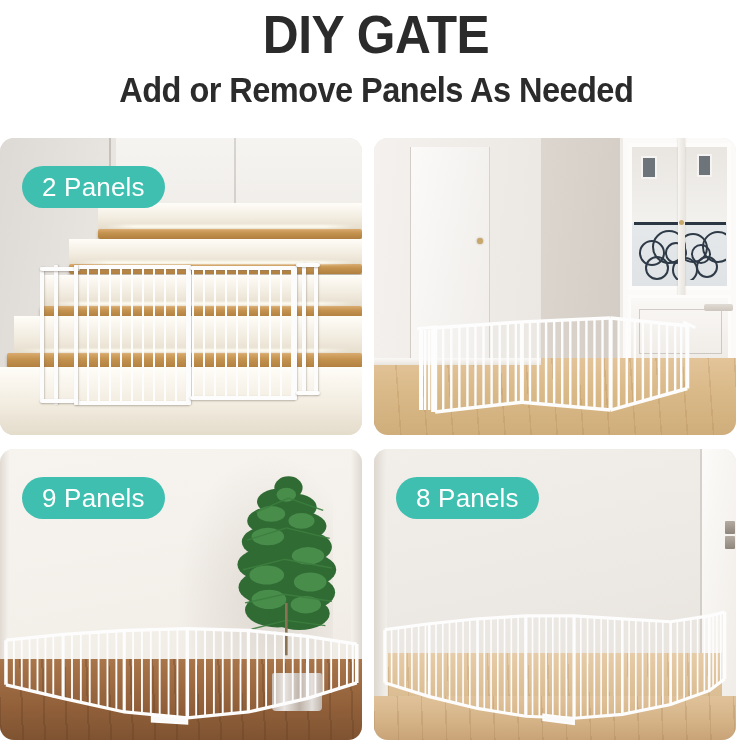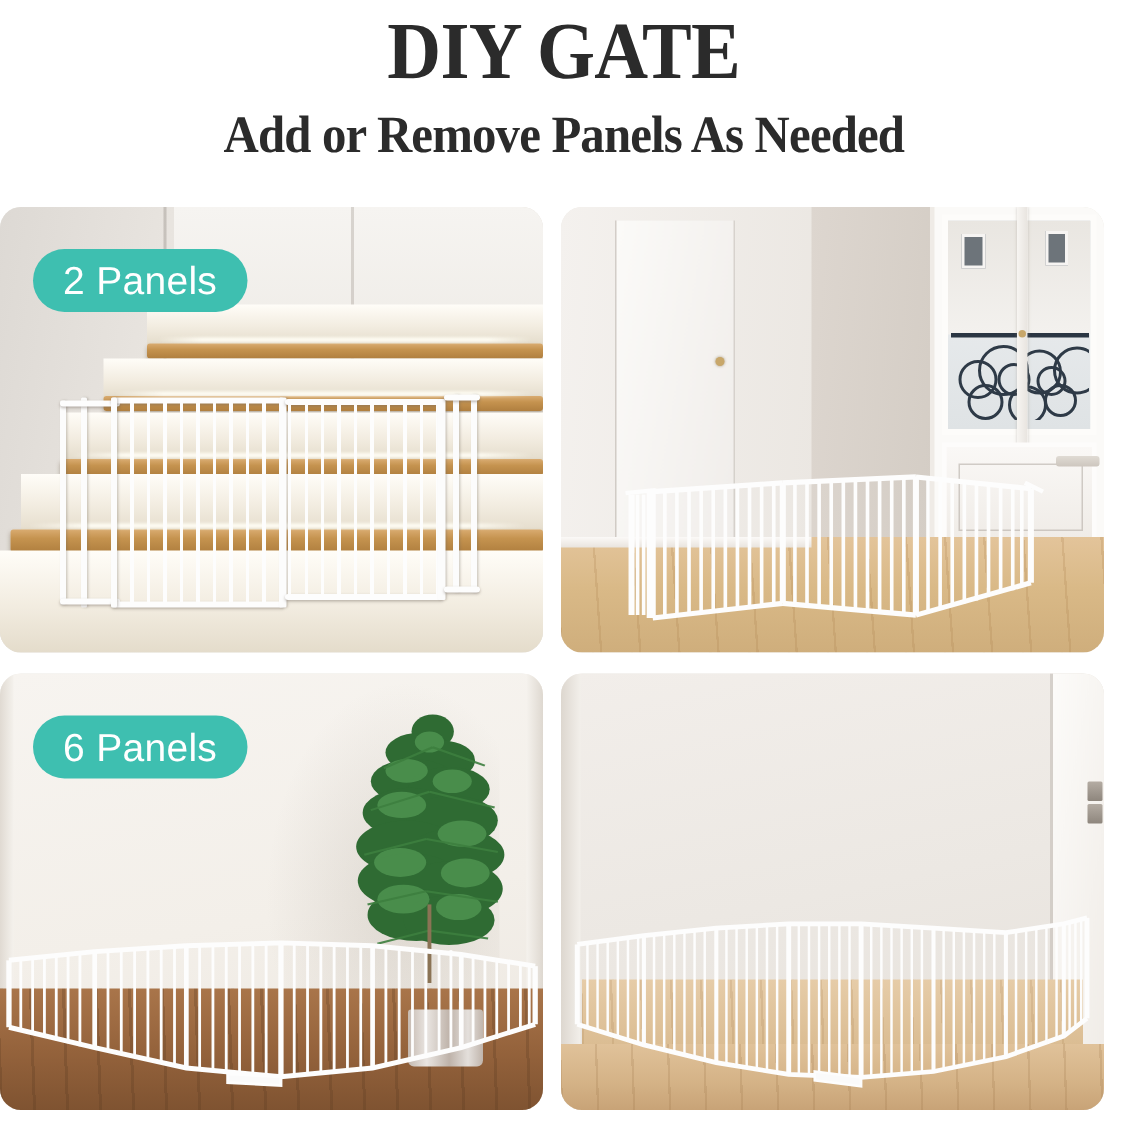--- a/index.html
+++ b/index.html
@@ -15,21 +15,20 @@
     background:#ffffff;
   }
 
   
   .header{
     position:absolute; left:0; top:0; width:752px; height:128px;
     background:#ffffff;
     display:flex; flex-direction:column;
     align-items:center; justify-content:flex-start;
     padding-top:2px;
-    font-family:Liberation Serif, serif;
   }
   .title{
     font-size:54px;
     font-weight:bold;
     color:#2b2b2b;
     letter-spacing:-0.5px;
     line-height:64px;
     transform:scaleX(0.92);
     white-space:nowrap;
   }
@@ -564,21 +563,21 @@
                 <path d="M332,25 L332,80"></path>
               <path d="M340,26 L340,77"></path>
                 <path d="M348,28 L348,74"></path>
                 <path d="M354,29 L354,72"></path>
 
               <path d="M150,104 L186,106 L186,112 L150,110 Z" fill="#fafafa" stroke-width="2"></path>
             </g>
           </svg>
         </div>
       </div>
-      <div class="badge">6 Panels</div>
+      <div class="badge">9 Panels</div>
     </div>
 
     <div class="tile">
       <div class="scene">
         <div class="t4-wall"></div>
         <div class="t4-edgeL"></div>
         <div class="t4-door">
           <div class="t4-hinge" style="top:28%;"></div>
           <div class="t4-hinge" style="top:34%;"></div>
         </div>
@@ -646,16 +645,17 @@
                 <path d="M335,11 L335,88"></path>
               <path d="M344,10 L344,84"></path>
                 <path d="M348,9 L348,81"></path>
                 <path d="M352,8 L352,78"></path>
 
               <path d="M168,110 L200,114 L200,120 L168,116 Z" fill="#fafafa" stroke-width="1.8"></path>
             </g>
           </svg>
         </div>
       </div>
+      <div class="badge">8 Panels</div>
     </div>
 
   </div>
 </div>
 
 </body></html>

